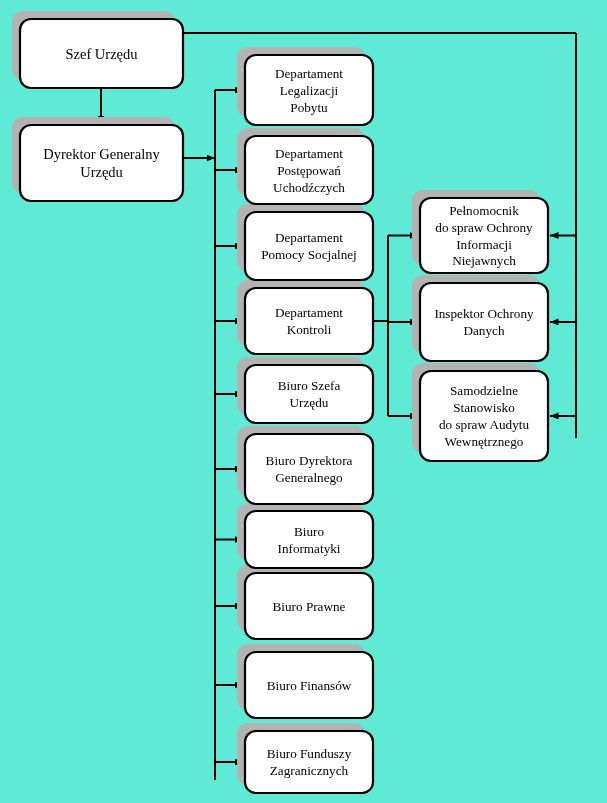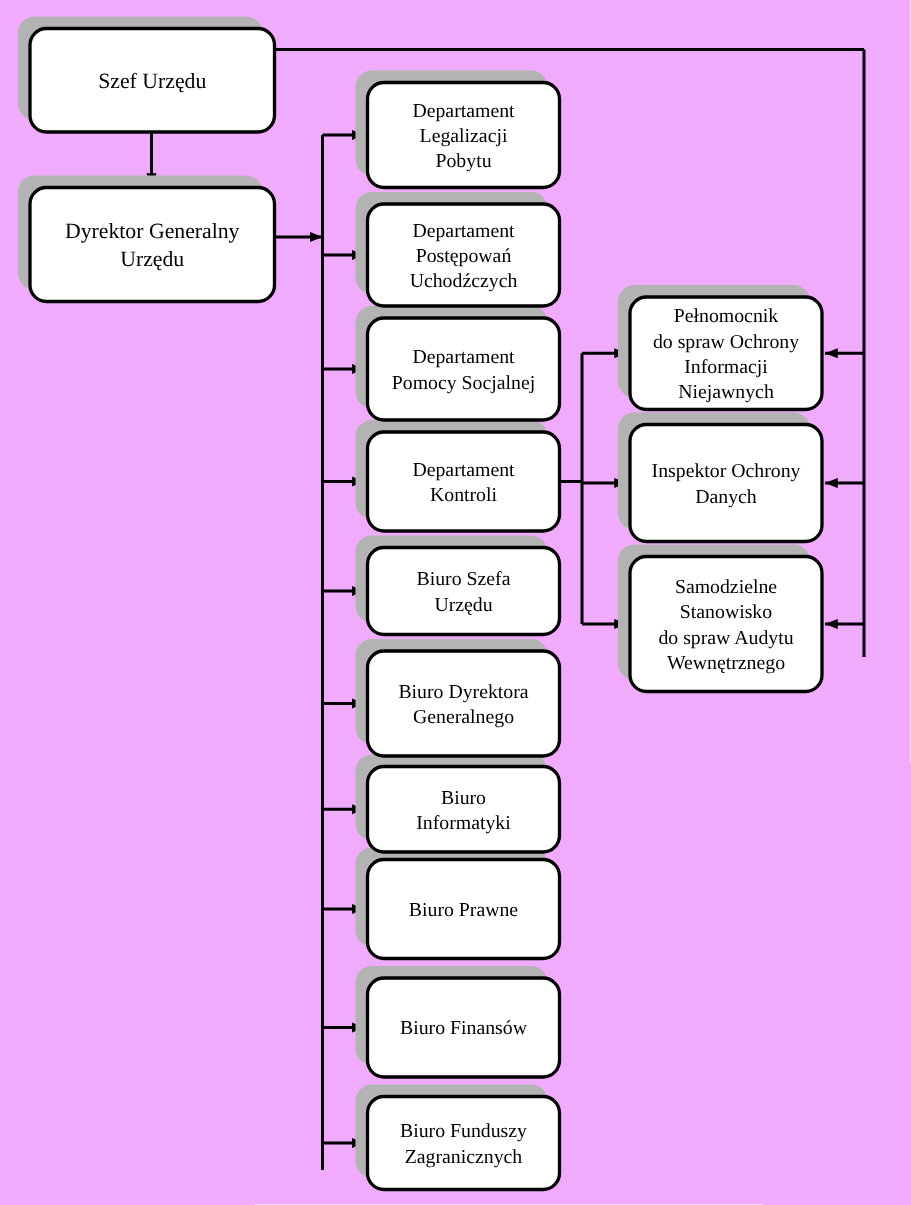--- a/index.html
+++ b/index.html
@@ -10,21 +10,21 @@
   body {
     width: 607px;
     height: 803px;
     font-family: "Liberation Serif", "DejaVu Serif", serif;
     overflow: hidden;
   }
   #org-chart {
     position: relative;
     width: 607px;
     height: 803px;
-    background: #f0abfc;
+    background: #5eead4;
   }
   #chart-svg {
     position: absolute;
     left: 0;
     top: 0;
     width: 607px;
     height: 803px;
   }
   .node-label {
     font-family: "Liberation Serif", "DejaVu Serif", serif;

